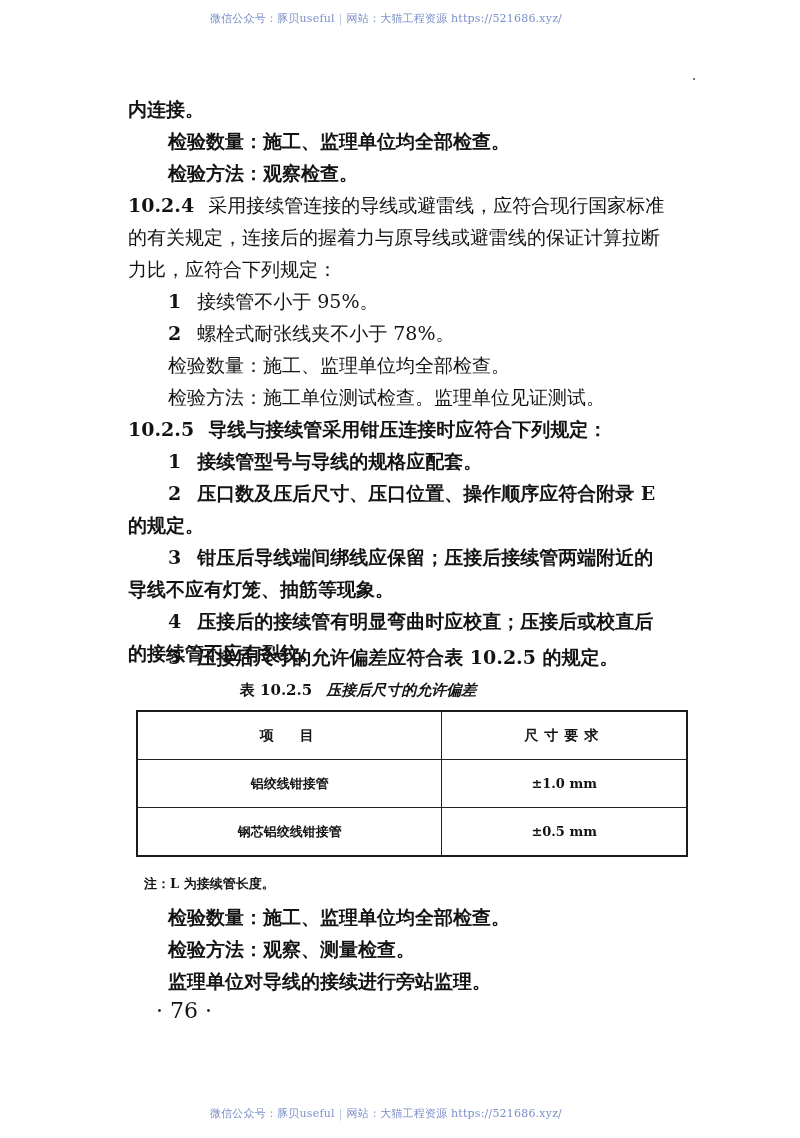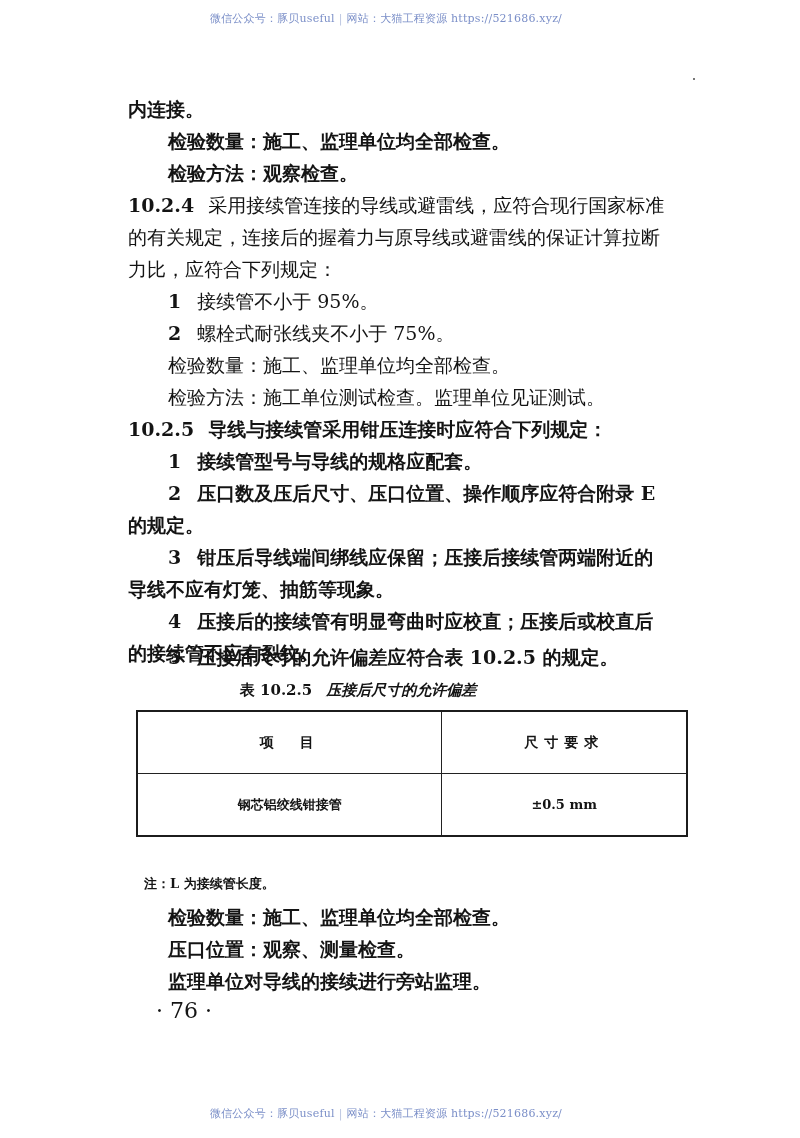--- a/index.html
+++ b/index.html
@@ -30,21 +30,21 @@
     .table-caption {
       position: absolute; left: 0; width: 716px; text-align: center; top: 681px;
       font-size: 15px; font-weight: bold;
     }
     .table-caption .cap-title { font-style: italic; margin-left: 14px; }
     table.dev {
       position: absolute; left: 136px; top: 710px; width: 552px;
       border-collapse: collapse; border: 2px solid #1c1c1c;
     }
     table.dev td, table.dev th {
-      border: 1px solid #222; height: 29px; padding: 16px; text-align: center;
+      border: 1px solid #222; height: 29px; padding: 9px; text-align: center;
       font-size: 13px; font-weight: bold;
     }
     table.dev th { font-size: 14px; letter-spacing: 6px; }
     table.dev col.c1 { width: 306px; }
     table.dev col.c2 { width: 246px; }
     .note {
       position: absolute; left: 144px; top: 875px; font-size: 13px; font-weight: bold;
     }
     .page-no {
       position: absolute; left: 156px; top: 998px; font-size: 22px;
@@ -66,21 +66,21 @@
 
 <div class="line" style="top:193px">
   <span class="clause-no">10.2.4</span><span>采用接续管连接的导线或避雷线，应符合现行国家标准</span>
 </div>
 <div class="line" style="top:225px">的有关规定，连接后的握着力与原导线或避雷线的保证计算拉断</div>
 <div class="line" style="top:257px">力比，应符合下列规定：</div>
 <div class="line ind" style="top:289px">
   <span class="item-no">1</span><span>接续管不小于 95%。</span>
 </div>
 <div class="line ind" style="top:321px">
-  <span class="item-no">2</span><span>螺栓式耐张线夹不小于 75%。</span>
+  <span class="item-no">2</span><span>螺栓式耐张线夹不小于 78%。</span>
 </div>
 <div class="line ind" style="top:353px">检验数量：施工、监理单位均全部检查。</div>
 <div class="line ind" style="top:385px">检验方法：施工单位测试检查。监理单位见证测试。</div>
 
 <div class="line bold" style="top:417px">
   <span class="clause-no">10.2.5</span><span>导线与接续管采用钳压连接时应符合下列规定：</span>
 </div>
 <div class="line ind bold" style="top:449px">
   <span class="item-no">1</span><span>接续管型号与导线的规格应配套。</span>
 </div>
@@ -108,28 +108,32 @@
   <colgroup>
       <col class="c1">
       <col class="c2">
     </colgroup>
   <tbody>
       <tr>
     <th>项　目</th>
     <th>尺寸要求</th>
   </tr>
   <tr>
+    <td>铝绞线钳接管</td>
+    <td>±1.0 mm</td>
+  </tr>
+  <tr>
     <td>钢芯铝绞线钳接管</td>
     <td>±0.5 mm</td>
   </tr>
 </tbody>
   </table>
 <div class="note">注：L 为接续管长度。</div>
 
 <div class="line ind bold" style="top:905px">检验数量：施工、监理单位均全部检查。</div>
-<div class="line ind bold" style="top:937px">压口位置：观察、测量检查。</div>
+<div class="line ind bold" style="top:937px">检验方法：观察、测量检查。</div>
 <div class="line ind bold" style="top:969px">监理单位对导线的接续进行旁站监理。</div>
 
 <div class="page-no">· 76 ·</div>
 
 <div class="watermark wm-bottom">
   <span>微信公众号：豚贝useful</span><span class="wm-sep">|</span><span>网站：大猫工程资源 https://521686.xyz/</span>
 </div>
 
 </body></html>

